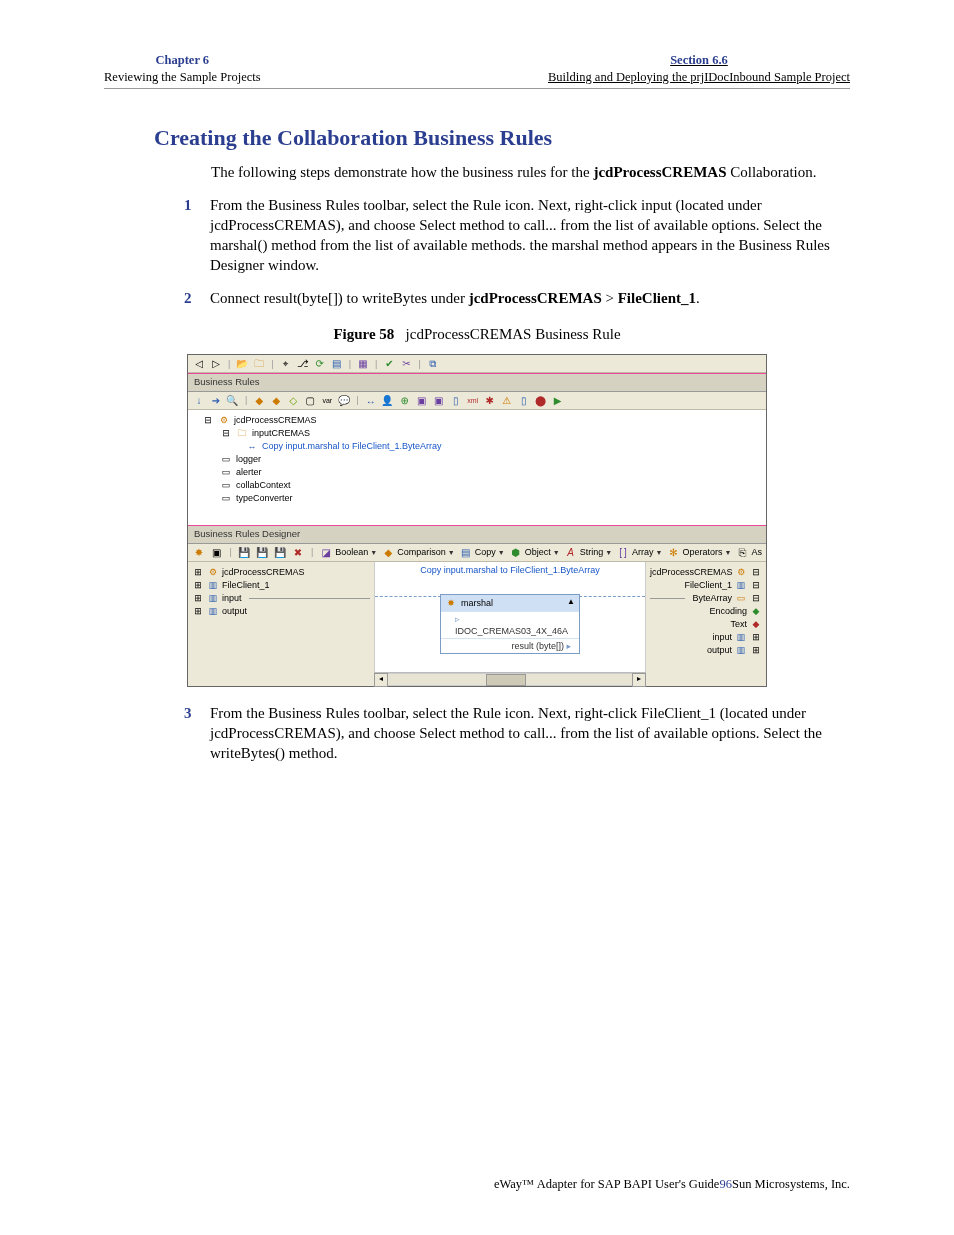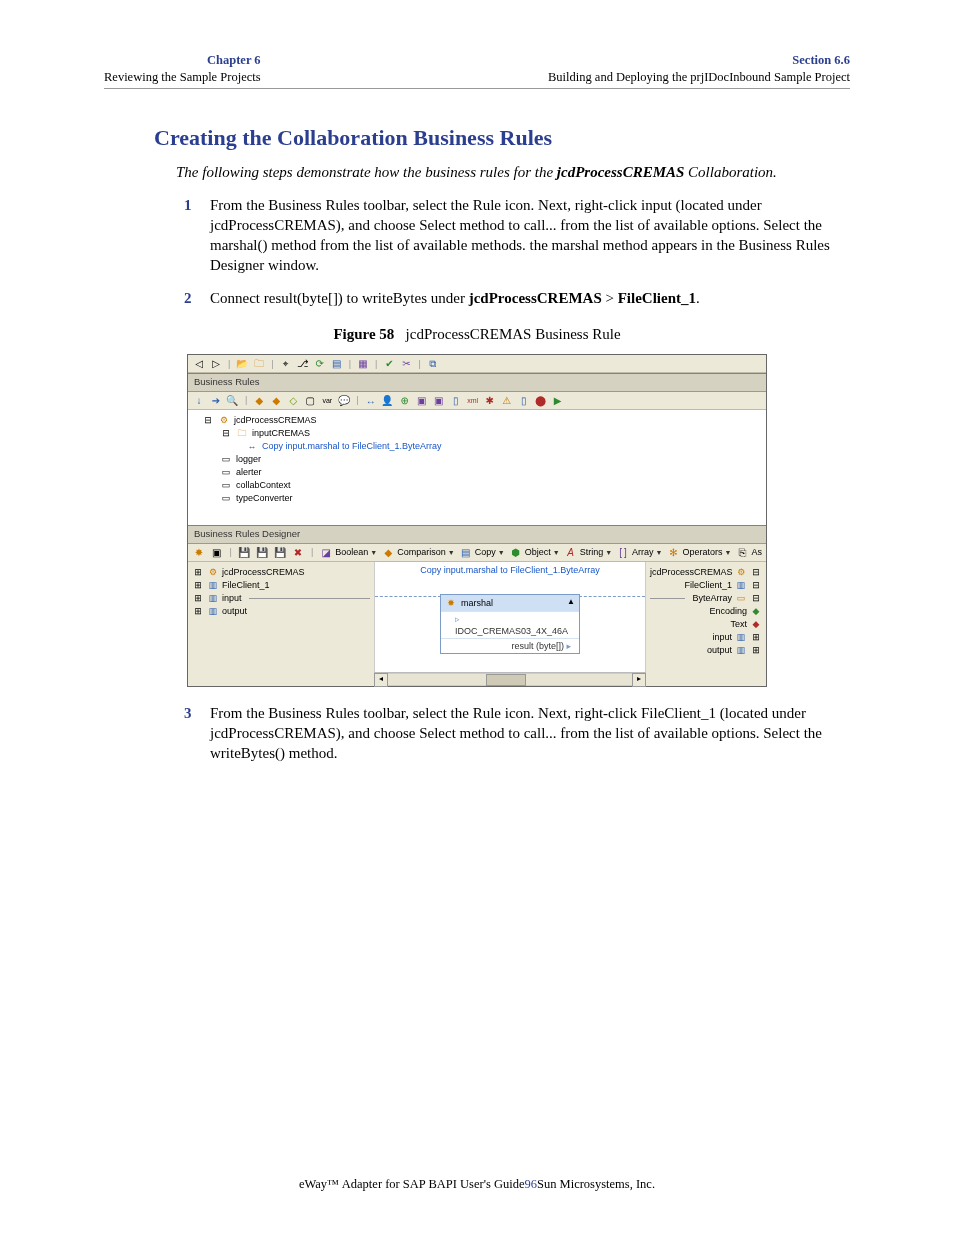--- a/index.html
+++ b/index.html
@@ -8,33 +8,33 @@
     background: #fff;
     color: #000;
     width: 954px;
     height: 1235px;
     position: relative;
     padding: 58px 104px 0 104px;
     font-size: 15px;
     line-height: 1.35;
   }
   .header-row { display: flex; justify-content: space-between; font-size: 12.5px; border-bottom: 1px solid #999; padding-bottom: 2px; margin-top: -6px;}
-  .header-left { text-align: right; }
-  .header-right { text-align: right; }
+  .header-left { text-align: center; }
+  .header-right { text-align: center; text-decoration: underline; }
   .blue { color: #2b3e8f; font-weight: bold; }
   .chapter-label { font-weight: bold; }
   h2.section-title {
     color: #2b3e8f;
     font-weight: bold;
     font-size: 22px;
     margin-top: 34px;
     margin-left: 50px;
     margin-bottom: 10px;
   }
-  .body-indent { margin-left: 72px; margin-right: 0px; font-style: italic; }
+  .body-indent { margin-left: 107px; margin-right: 0px; }
   .para { margin-bottom: 12px; }
   .bold { font-weight: bold; }
   ol.steps { list-style: none; margin-left: 80px; }
   ol.steps li { position: relative; padding-left: 26px; margin-bottom: 12px; }
   ol.steps li .step-num { position: absolute; left: 0; top: 0; color: #2b3e8f; font-weight: bold; }
   .figure-caption { text-align: center; margin: 16px 0 10px 0; font-size: 15px; }
   .figure-caption .fig-label { font-weight: bold; }
 
   
   .app-shot {
@@ -61,21 +61,21 @@
   .canvas-title { position:absolute; top:0; left:0; right:0; text-align:center; font-size:9px; color:#1756c9; padding:2px 0;}
   .node-box { position:absolute; top:32px; left:50%; transform:translateX(-50%); width:140px; border:1px solid #7a9cc6; background:#f4f8ff; font-size:9px;}
   .node-head { background:#cfe0f4; padding:2px 4px; display:flex; align-items:center; gap:4px;}
   .node-row { padding:1px 4px 1px 14px; color:#333; background:#fff; border-top:1px solid #d6e3f2;}
   .node-row.out { text-align:right; padding-right:8px;}
   .scrollbar { display:flex; height:14px; background:#ece9d8; border-top:1px solid #bbb;}
   .sb-btn { width:14px; height:14px; background:#ece9d8; border:1px solid #999; display:flex; align-items:center; justify-content:center; font-size:8px;}
   .sb-track { flex:1; background:#e8e4d4; border-top:1px solid #ccc; border-bottom:1px solid #ccc; position:relative;}
   .sb-thumb { position:absolute; left:40%; width:40px; height:12px; top:0; background:#cfcab6; border:1px solid #999;}
   .canvas-wrap { display:flex; flex-direction:column;}
-  .footer { position:absolute; bottom:42px; left:104px; right:104px; display:flex; justify-content:center; font-size:12.5px; color:#000;}
+  .footer { position:absolute; bottom:42px; left:104px; right:104px; display:flex; justify-content:flex-end; font-size:12.5px; color:#000;}
   .footer .pg { color:#2b3e8f; font-weight:normal;}
   .sep { color:#999; margin:0 2px;}
   .green{color:#2e8b2e;}
   .blueico{color:#2a5db0;}
   .orangeico{color:#cc7a00;}
   .redico{color:#b02a2a;}
   .purpleico{color:#6a3fa0;}
   .lime{color:#6aa000;}
   .link-line { position:absolute; border-top:1px dashed #7a9cc6; }
 </style>

